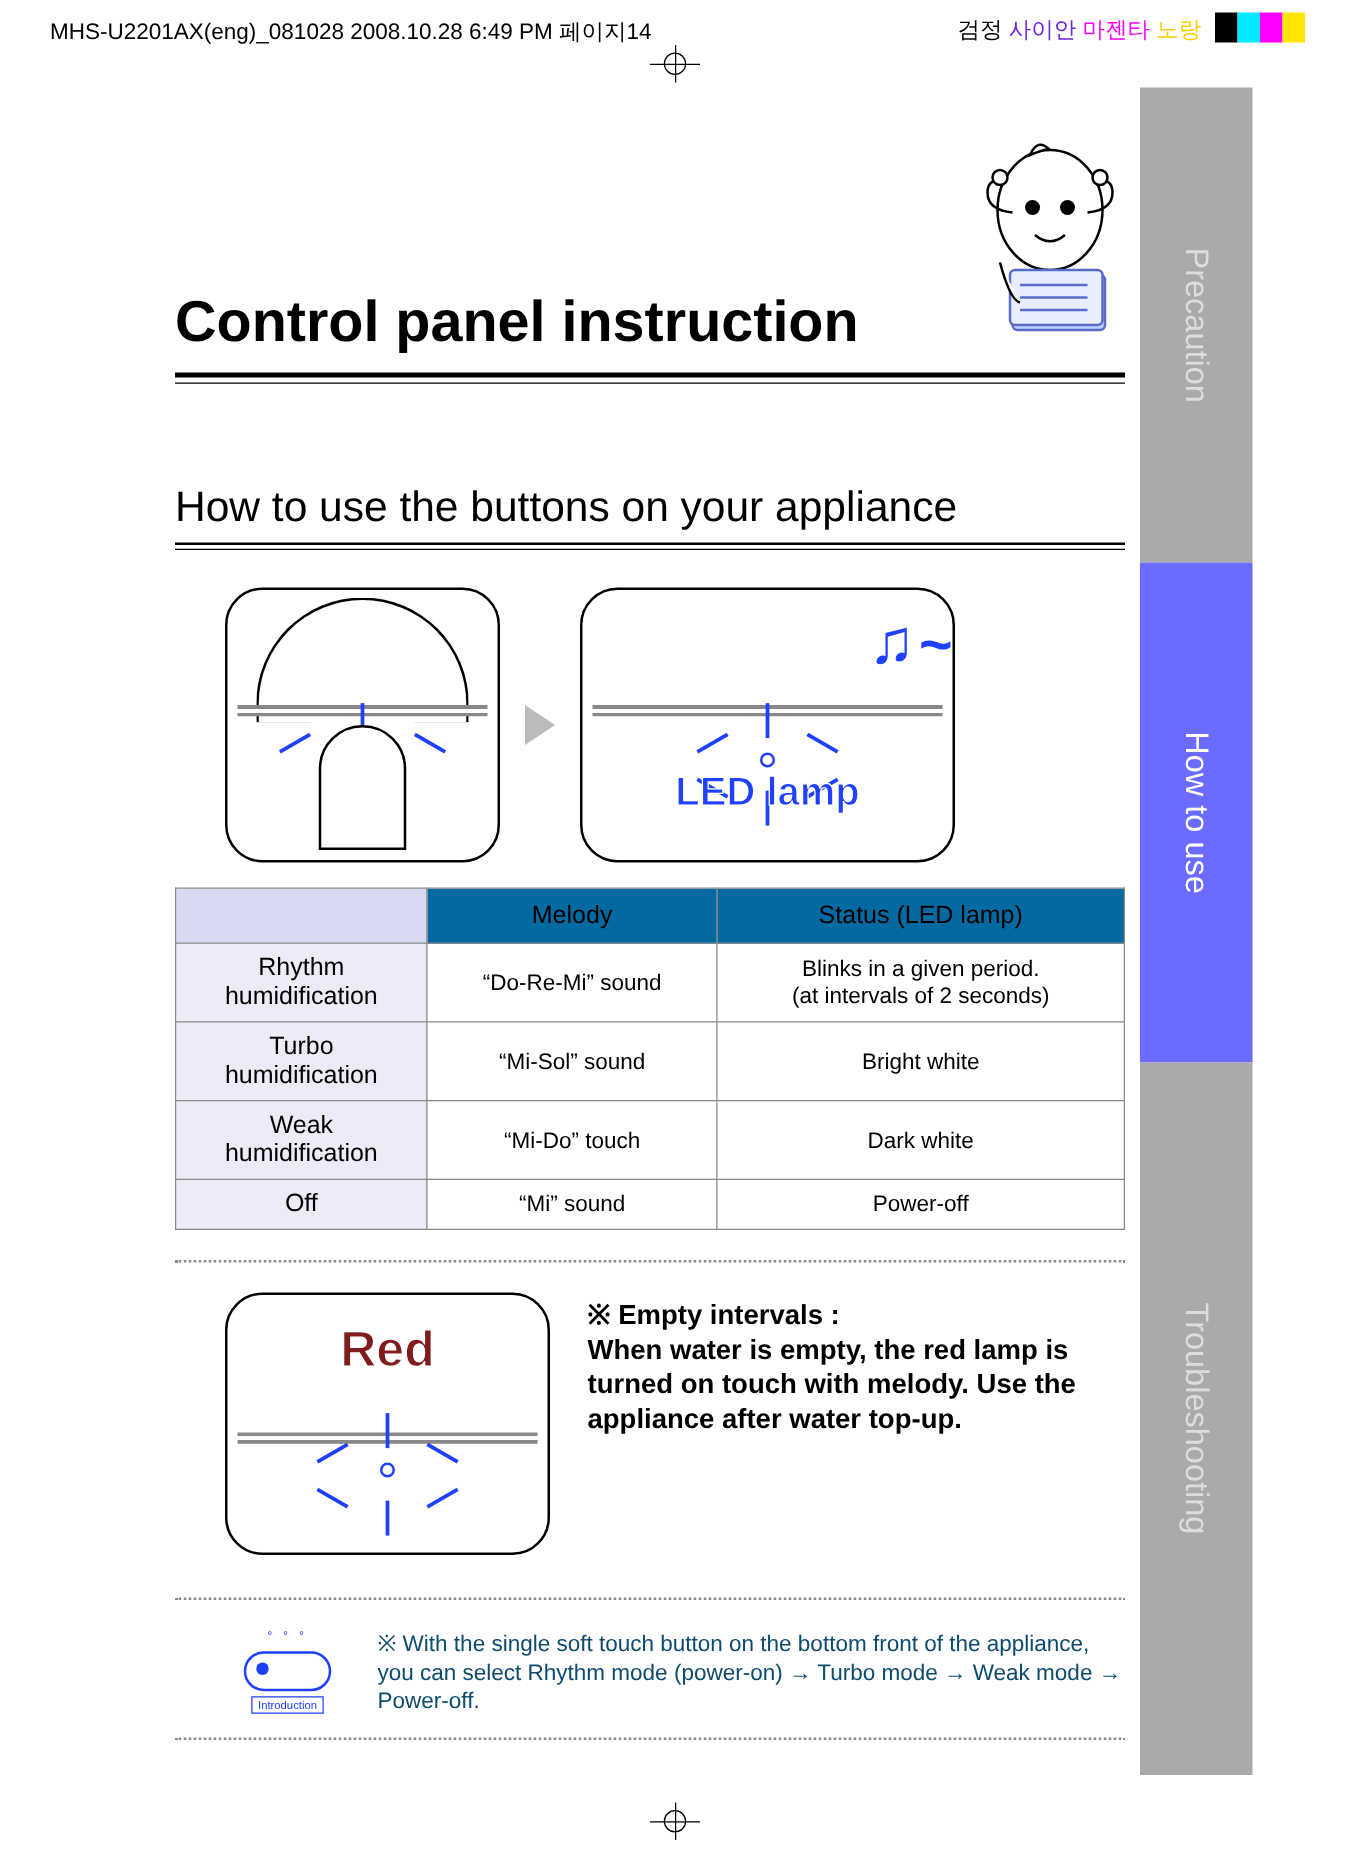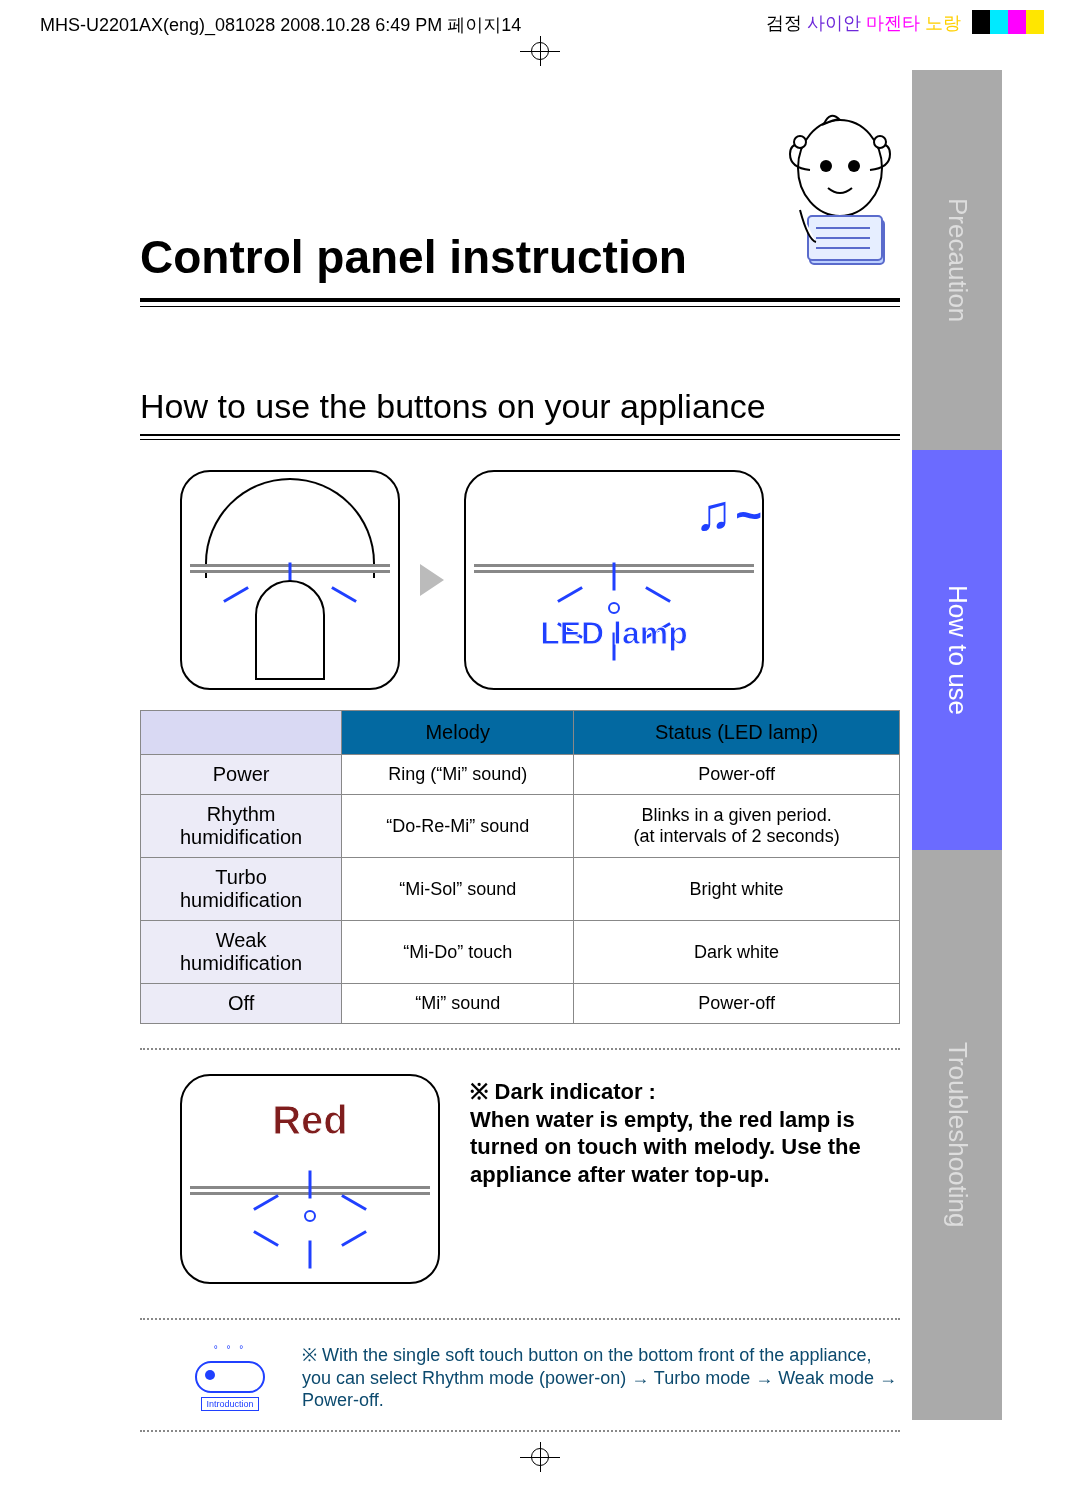--- a/index.html
+++ b/index.html
@@ -222,25 +222,20 @@
   </div>
 
   <table class="modes">
     <tbody>
         <tr>
       <th class="corner"></th>
       <th>Melody</th>
       <th>Status (LED lamp)</th>
     </tr>
     <tr>
-      <td class="rowhead">Power</td>
-      <td>Ring (“Mi” sound)</td>
-      <td>Power-off</td>
-    </tr>
-    <tr>
       <td class="rowhead">Rhythm<br>humidification</td>
       <td>“Do-Re-Mi” sound</td>
       <td>Blinks in a given period.<br>(at intervals of 2 seconds)</td>
     </tr>
     <tr>
       <td class="rowhead">Turbo<br>humidification</td>
       <td>“Mi-Sol” sound</td>
       <td>Bright white</td>
     </tr>
     <tr>
@@ -265,21 +260,21 @@
       <div class="led-dot" style="bottom:60px;"></div>
       <span class="led-ray" style="left:50%;bottom:96px;transform:translateX(-50%) rotate(90deg);"></span>
       <span class="led-ray" style="left:70px;bottom:78px;transform:rotate(-30deg);"></span>
       <span class="led-ray" style="right:70px;bottom:78px;transform:rotate(30deg);"></span>
       <span class="led-ray" style="left:70px;bottom:42px;transform:rotate(30deg);"></span>
       <span class="led-ray" style="right:70px;bottom:42px;transform:rotate(-30deg);"></span>
       <span class="led-ray" style="left:50%;bottom:26px;transform:translateX(-50%) rotate(90deg);"></span>
     </div>
     <div class="empty-text">
       <span class="mark">※</span>
-      <span>Dark indicator :</span><br>
+      <span>Empty intervals :</span><br>
       <span>When water is empty, the red lamp is turned on touch with melody. Use the appliance after water top-up.</span>
     </div>
   </div>
 
   <div class="dotsep" style="margin-top:34px;"></div>
 
   <div class="note-row">
     <div class="intro-icon">
       <div class="drops">° ° °</div>
       <div class="dev"></div>

